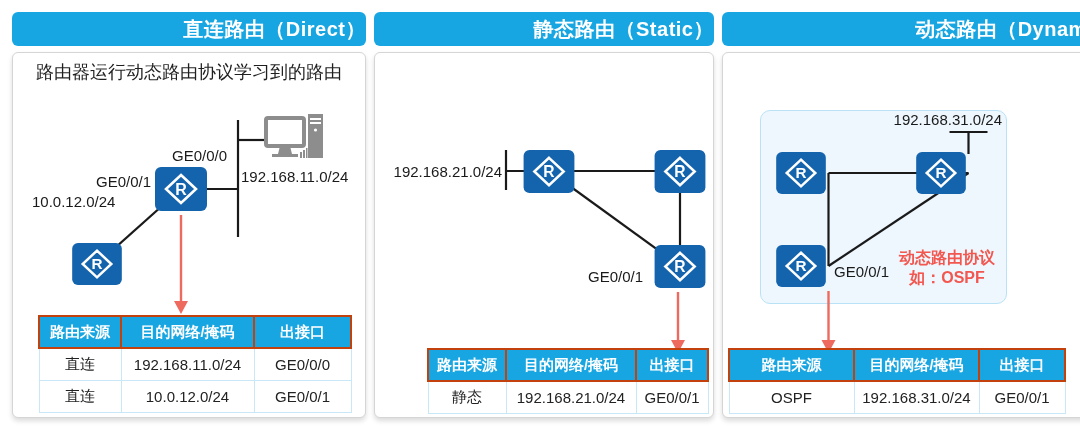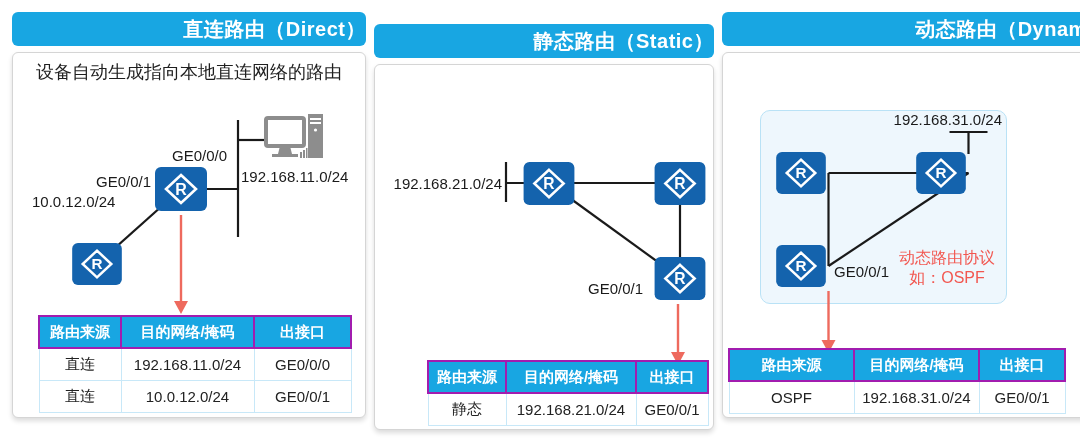--- a/index.html
+++ b/index.html
@@ -3,21 +3,21 @@
 <meta charset="utf-8">
 <style>
   html,body{margin:0;padding:0;}
   body{
     width:1080px;height:438px;position:relative;background:#ffffff;
     font-family:"Liberation Sans","DejaVu Sans",sans-serif;
     overflow:hidden;
   }
   .panel{position:absolute;top:12px;height:406px;}
   #panel-direct{left:12px;width:354px;}
-  #panel-static{left:374px;width:340px;margin-top:12px;}
+  #panel-static{left:374px;width:340px;}
   #panel-dynamic{left:722px;width:403px;}
 
   .titlebar{
     position:absolute;top:0;left:0;right:0;height:34px;
     background:var(--accent,#18a6e2);border-radius:6px;
     color:#fff;font-size:20px;font-weight:bold;text-align:right;line-height:34px;
     letter-spacing:.5px;
   }
   .contentbox{
     position:absolute;top:40px;left:0;right:0;bottom:0;
@@ -43,45 +43,45 @@
   .pc-stroke{stroke:#8d8d8d;fill:#fff;stroke-width:4;}
   .pc-fill{fill:#8d8d8d;}
 
   .cloud{
     position:absolute;background:var(--cloud-fill,#eef7fd);
     border:1.5px solid var(--cloud-border,#b9e2f6);border-radius:10px;
   }
   .lbl{position:absolute;font-size:15px;color:#1a1a1a;white-space:nowrap;}
   .lbl.right{text-align:right;}
   .note{
-    position:absolute;color:var(--note-red,#f25750);font-weight:normal;
+    position:absolute;color:var(--note-red,#f25750);font-weight:bold;
     font-size:16px;line-height:20px;text-align:center;white-space:nowrap;
   }
 
   table.route-table{
     position:absolute;border-collapse:collapse;table-layout:fixed;
     font-size:15px;background:#fff;
   }
   table.route-table th{
     background:var(--accent,#18a6e2);color:#fff;font-weight:bold;
-    height:30px;border:2px solid #a21caf;padding:0 2px;
+    height:30px;border:2px solid #c2410c;padding:0 2px;
     white-space:nowrap;overflow:hidden;
   }
   table.route-table td{
     height:31px;border:1px solid #c8e8f8;text-align:center;color:#222;
     padding:0 2px;white-space:nowrap;overflow:hidden;
   }
 </style>
 </head>
 <body>
 
 <div class="panel" id="panel-direct">
   <div class="titlebar">直连路由（Direct）</div>
   <div class="contentbox"></div>
-  <div class="desc">设备自动生成指向本地直连网络的路由</div>
+  <div class="desc">路由器运行动态路由协议学习到的路由</div>
 
   <svg class="overlay" viewBox="0 0 354 406">
     <line class="net-line" x1="169" y1="177" x2="226" y2="177"></line>
     <line class="net-line" x1="226" y1="108" x2="226" y2="225"></line>
     <line class="net-line" x1="226" y1="128" x2="257" y2="128"></line>
     <line class="net-line" x1="85" y1="252" x2="169" y2="177"></line>
     <line class="arrow-line" x1="169" y1="203" x2="169" y2="291"></line>
     <polygon class="arrow-head" points="162,289 176,289 169,302"></polygon>
   </svg>
 

